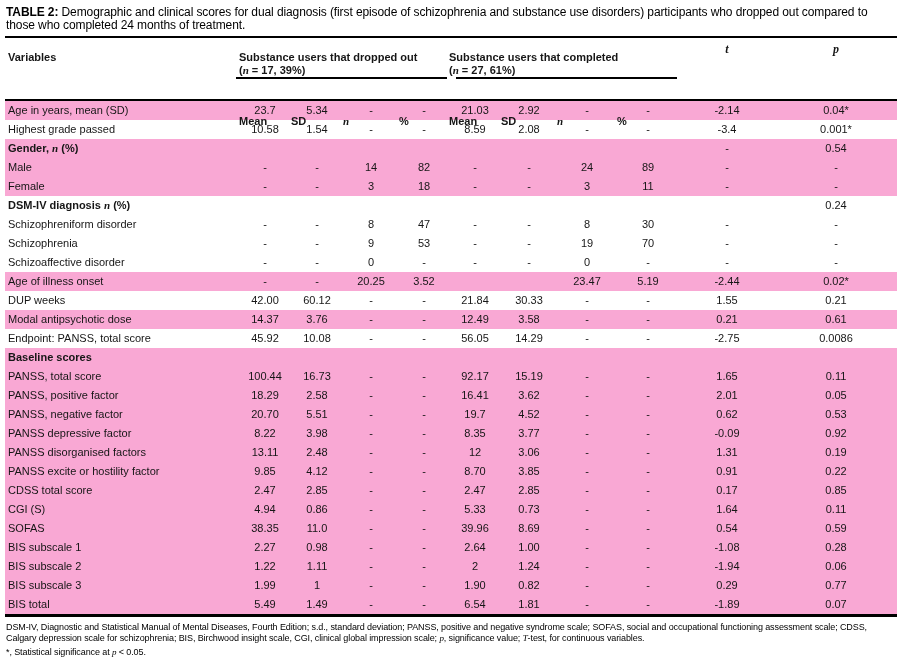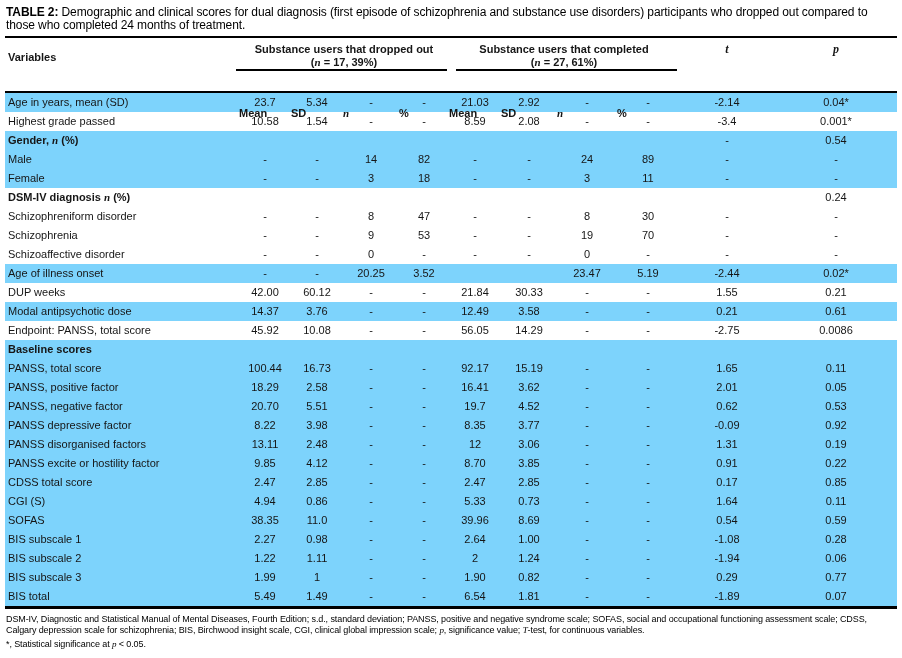--- a/index.html
+++ b/index.html
@@ -16,33 +16,33 @@
   .rule-mid{height:2px;}
   .rule-bot{height:3px;}
 
   
   .grid{display:grid;grid-template-columns:234px 52px 52px 56px 50px 52px 56px 60px 62px 96px 122px;}
 
   
   .hrow1{min-height:30px;}
   .hcell{font-size:11px;font-weight:bold;line-height:13px;}
   .h-vars{padding:13px 0 0 3px;}
-  .h-grp{grid-column:span 4;text-align:center;padding-top:5px;}
+  .h-grp{grid-column:span 4;text-align:left;padding-top:5px;margin-top:8px;}
   .h-grp .gline2{font-weight:bold;}
   .h-tp{text-align:center;padding-top:5px;font-family:"Liberation Serif",serif;
         font-style:italic;font-weight:bold;font-size:12px;}
   .hrow2 .grule{height:2px;background:#000;grid-column:span 4;}
   .grule1{margin:0 2px 0 -3px;}
   .grule2{margin:0 2px 0 7px;}
   .hrow3{height:20px;line-height:20px;}
   .sub{font-size:11px;font-weight:bold;text-align:left;margin-top:32px;}
 
   
   .trow{height:19px;line-height:19px;font-size:11px;}
-  .trow.shaded{background:#7dd3fc;}
+  .trow.shaded{background:#f9a8d4;}
   .cell{overflow:hidden;}
   .cell.label{text-align:left;padding-left:3px;white-space:nowrap;}
   .cell.label.bold{font-weight:bold;}
   .cell.val{text-align:center;white-space:nowrap;}
 
   .it{font-style:italic;font-family:"Liberation Serif",serif;}
 
   
   .footnotes{font-size:9px;line-height:11px;letter-spacing:-0.1px;padding:5px 1px 0 1px;color:#000;}
   .fn-star{margin-top:3px;font-size:9px;}

